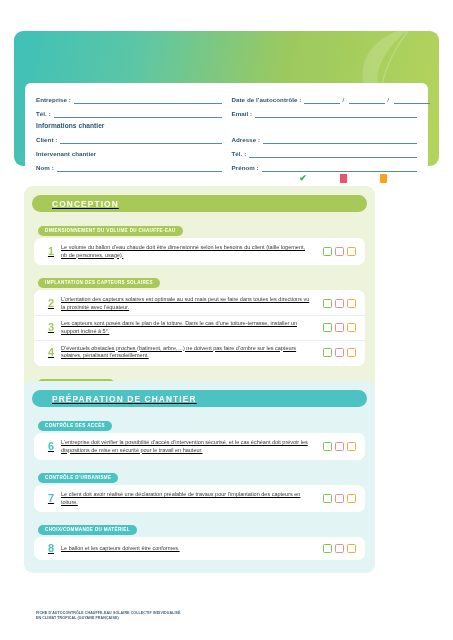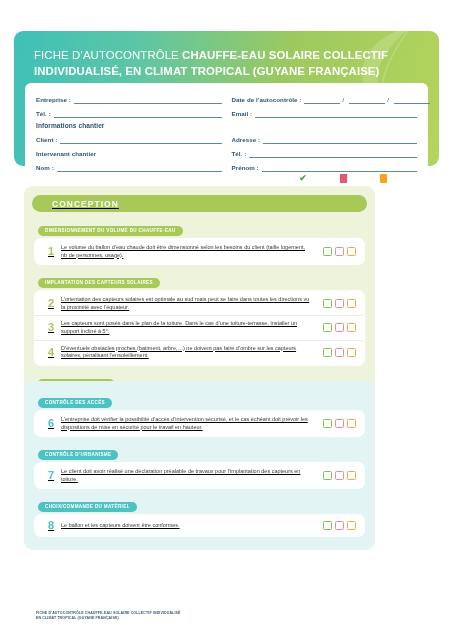--- a/index.html
+++ b/index.html
@@ -146,23 +146,20 @@
 </head>
 <body>
 
 <div class="page">
 
   <div class="header-card">
     <svg class="leaf" viewBox="0 0 70 74">
       <path d="M58 2 C30 8 6 26 10 56 C12 68 22 74 30 70 C16 52 30 24 58 2 Z" fill="#ffffff" opacity="0.55"></path>
       <path d="M58 2 C44 20 30 44 28 68" stroke="#ffffff" stroke-width="1.4" fill="none" opacity="0.7"></path>
     </svg>
-    <div class="header-title">
-      <span class="light">FICHE D’AUTOCONTRÔLE </span><span class="bold">CHAUFFE-EAU SOLAIRE COLLECTIF INDIVIDUALISÉ, EN CLIMAT TROPICAL (GUYANE FRANÇAISE)</span>
-    </div>
   </div>
 
   <div class="form-panel">
 
     <div class="form-row">
       <div class="fcell">
         <span class="flabel">Entreprise :</span>
         <span class="fline"></span>
       </div>
       <div class="fcell">
@@ -279,21 +276,21 @@
               <div class="itext">Les charges climatiques liées au vent doivent être prises en compte (lieu d’implantation, altitude, vitesse de vent, coefficient d’exposition).</div>
               <div class="boxes">
                 <div class="box g"></div>
                 <div class="box p"></div>
                 <div class="box o"></div>
               </div>
             </div>
           </div></div>
       </div>
       <div class="section" style="top: 381px;">
-        <div class="sec-body teal"><div class="subhead teal">CONTRÔLE DES ACCÈS</div><div class="card">
+        <div class="sec-body teal"><div class="sec-title teal">PRÉPARATION DE CHANTIER</div><div class="subhead teal">CONTRÔLE DES ACCÈS</div><div class="card">
             <div class="item">
               <div class="inum teal">6</div>
               <div class="itext">L’entreprise doit vérifier la possibilité d’accès d’intervention sécurisé, et le cas échéant doit prévoir les dispositions de mise en sécurité pour le travail en hauteur.</div>
               <div class="boxes">
                 <div class="box g"></div>
                 <div class="box p"></div>
                 <div class="box o"></div>
               </div>
             </div>
           </div><div class="subhead teal">CONTRÔLE D’URBANISME</div><div class="card">

